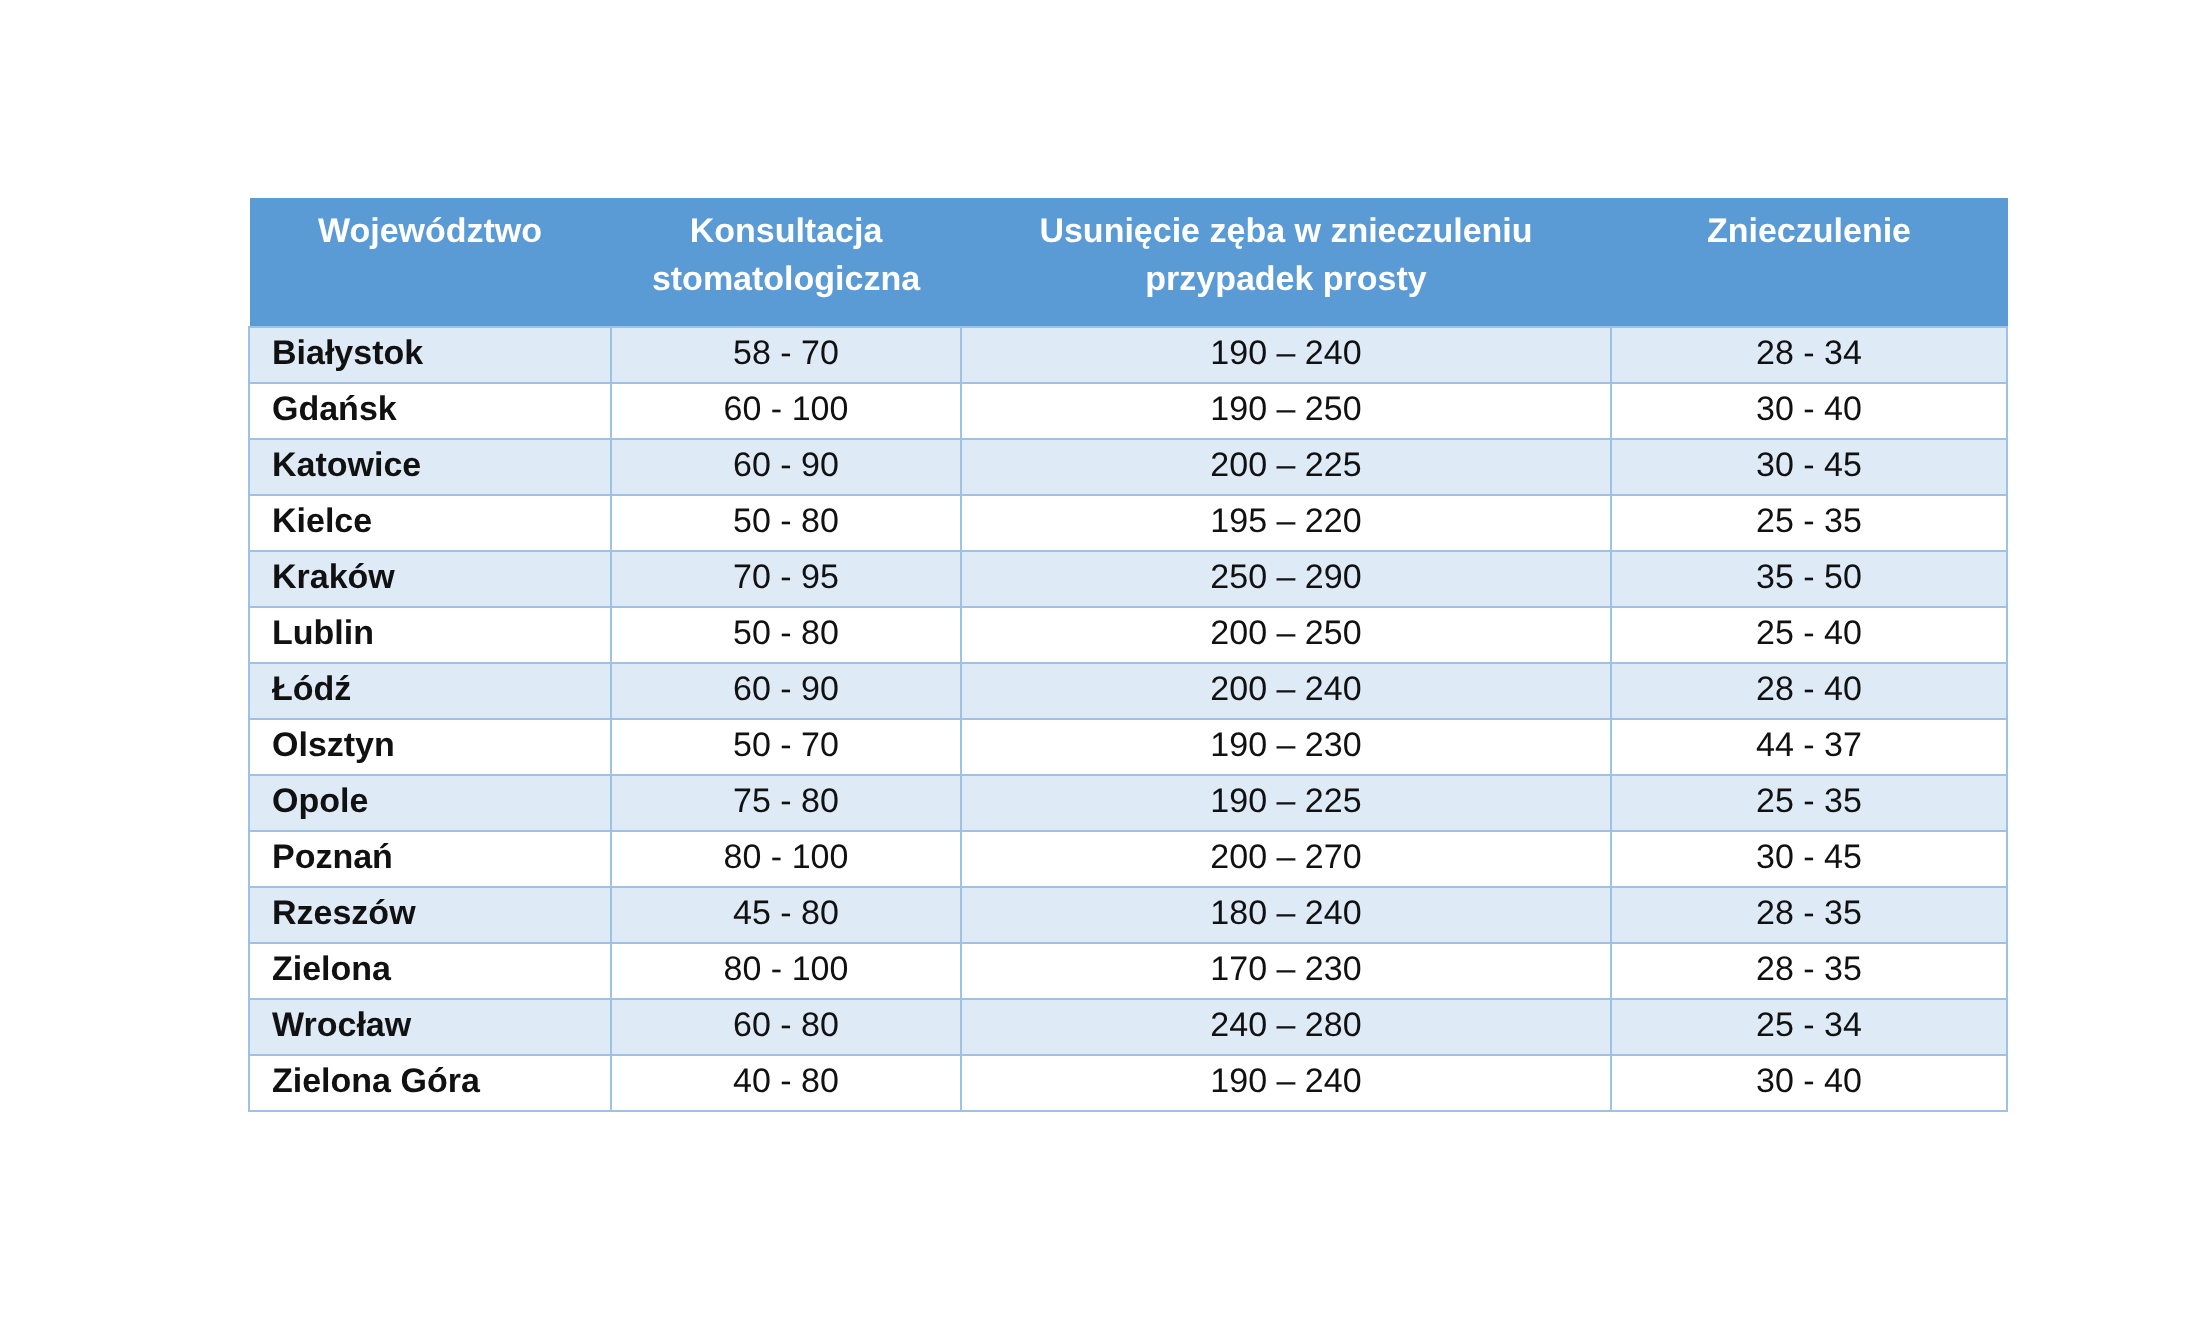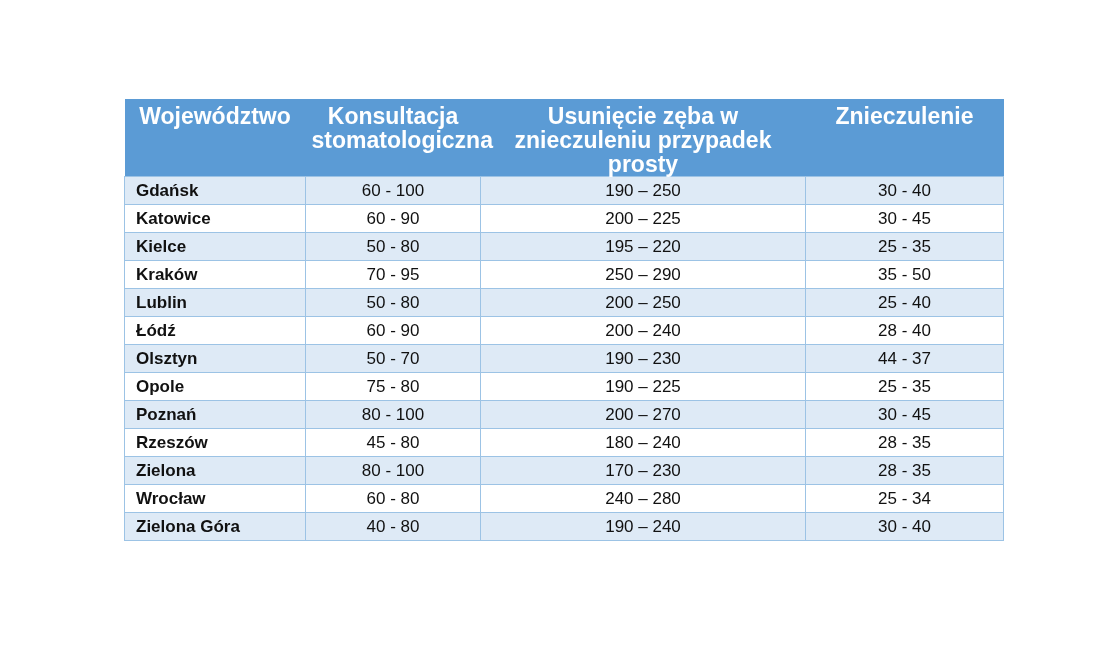--- a/index.html
+++ b/index.html
@@ -32,21 +32,21 @@
     table-layout: fixed;
   }
   col.c0 { width: 181px; }
   col.c1 { width: 175px; }
   col.c2 { width: 325px; }
   col.c3 { width: 198px; }
   thead th {
     background: var(--header-bg);
     color: var(--header-text);
     font-weight: bold;
-    font-size: 23px;
+    font-size: 17px;
     line-height: 24px;
     height: 64px;
     vertical-align: top;
     text-align: center;
     padding: 5px 6px 0 6px;
     border: none;
   }
   tbody td {
     height: 28px;
     font-size: 17px;
@@ -80,20 +80,26 @@
     </colgroup>
     <thead>
       <tr>
         <th>Województwo</th>
         <th>Konsultacja stomatologiczna</th>
         <th>Usunięcie zęba w znieczuleniu przypadek prosty</th>
         <th>Znieczulenie</th>
       </tr>
     </thead>
     <tbody id="table-body">
+  <tr>
+    <td class="c0">Białystok</td>
+    <td class="c1">58 - 70</td>
+    <td class="c2">190 – 240</td>
+    <td class="c3">28 - 34</td>
+  </tr>
 
 
   <tr>
     <td class="c0">Gdańsk</td>
     <td class="c1">60 - 100</td>
     <td class="c2">190 – 250</td>
     <td class="c3">30 - 40</td>
   </tr>
 
   <tr>

